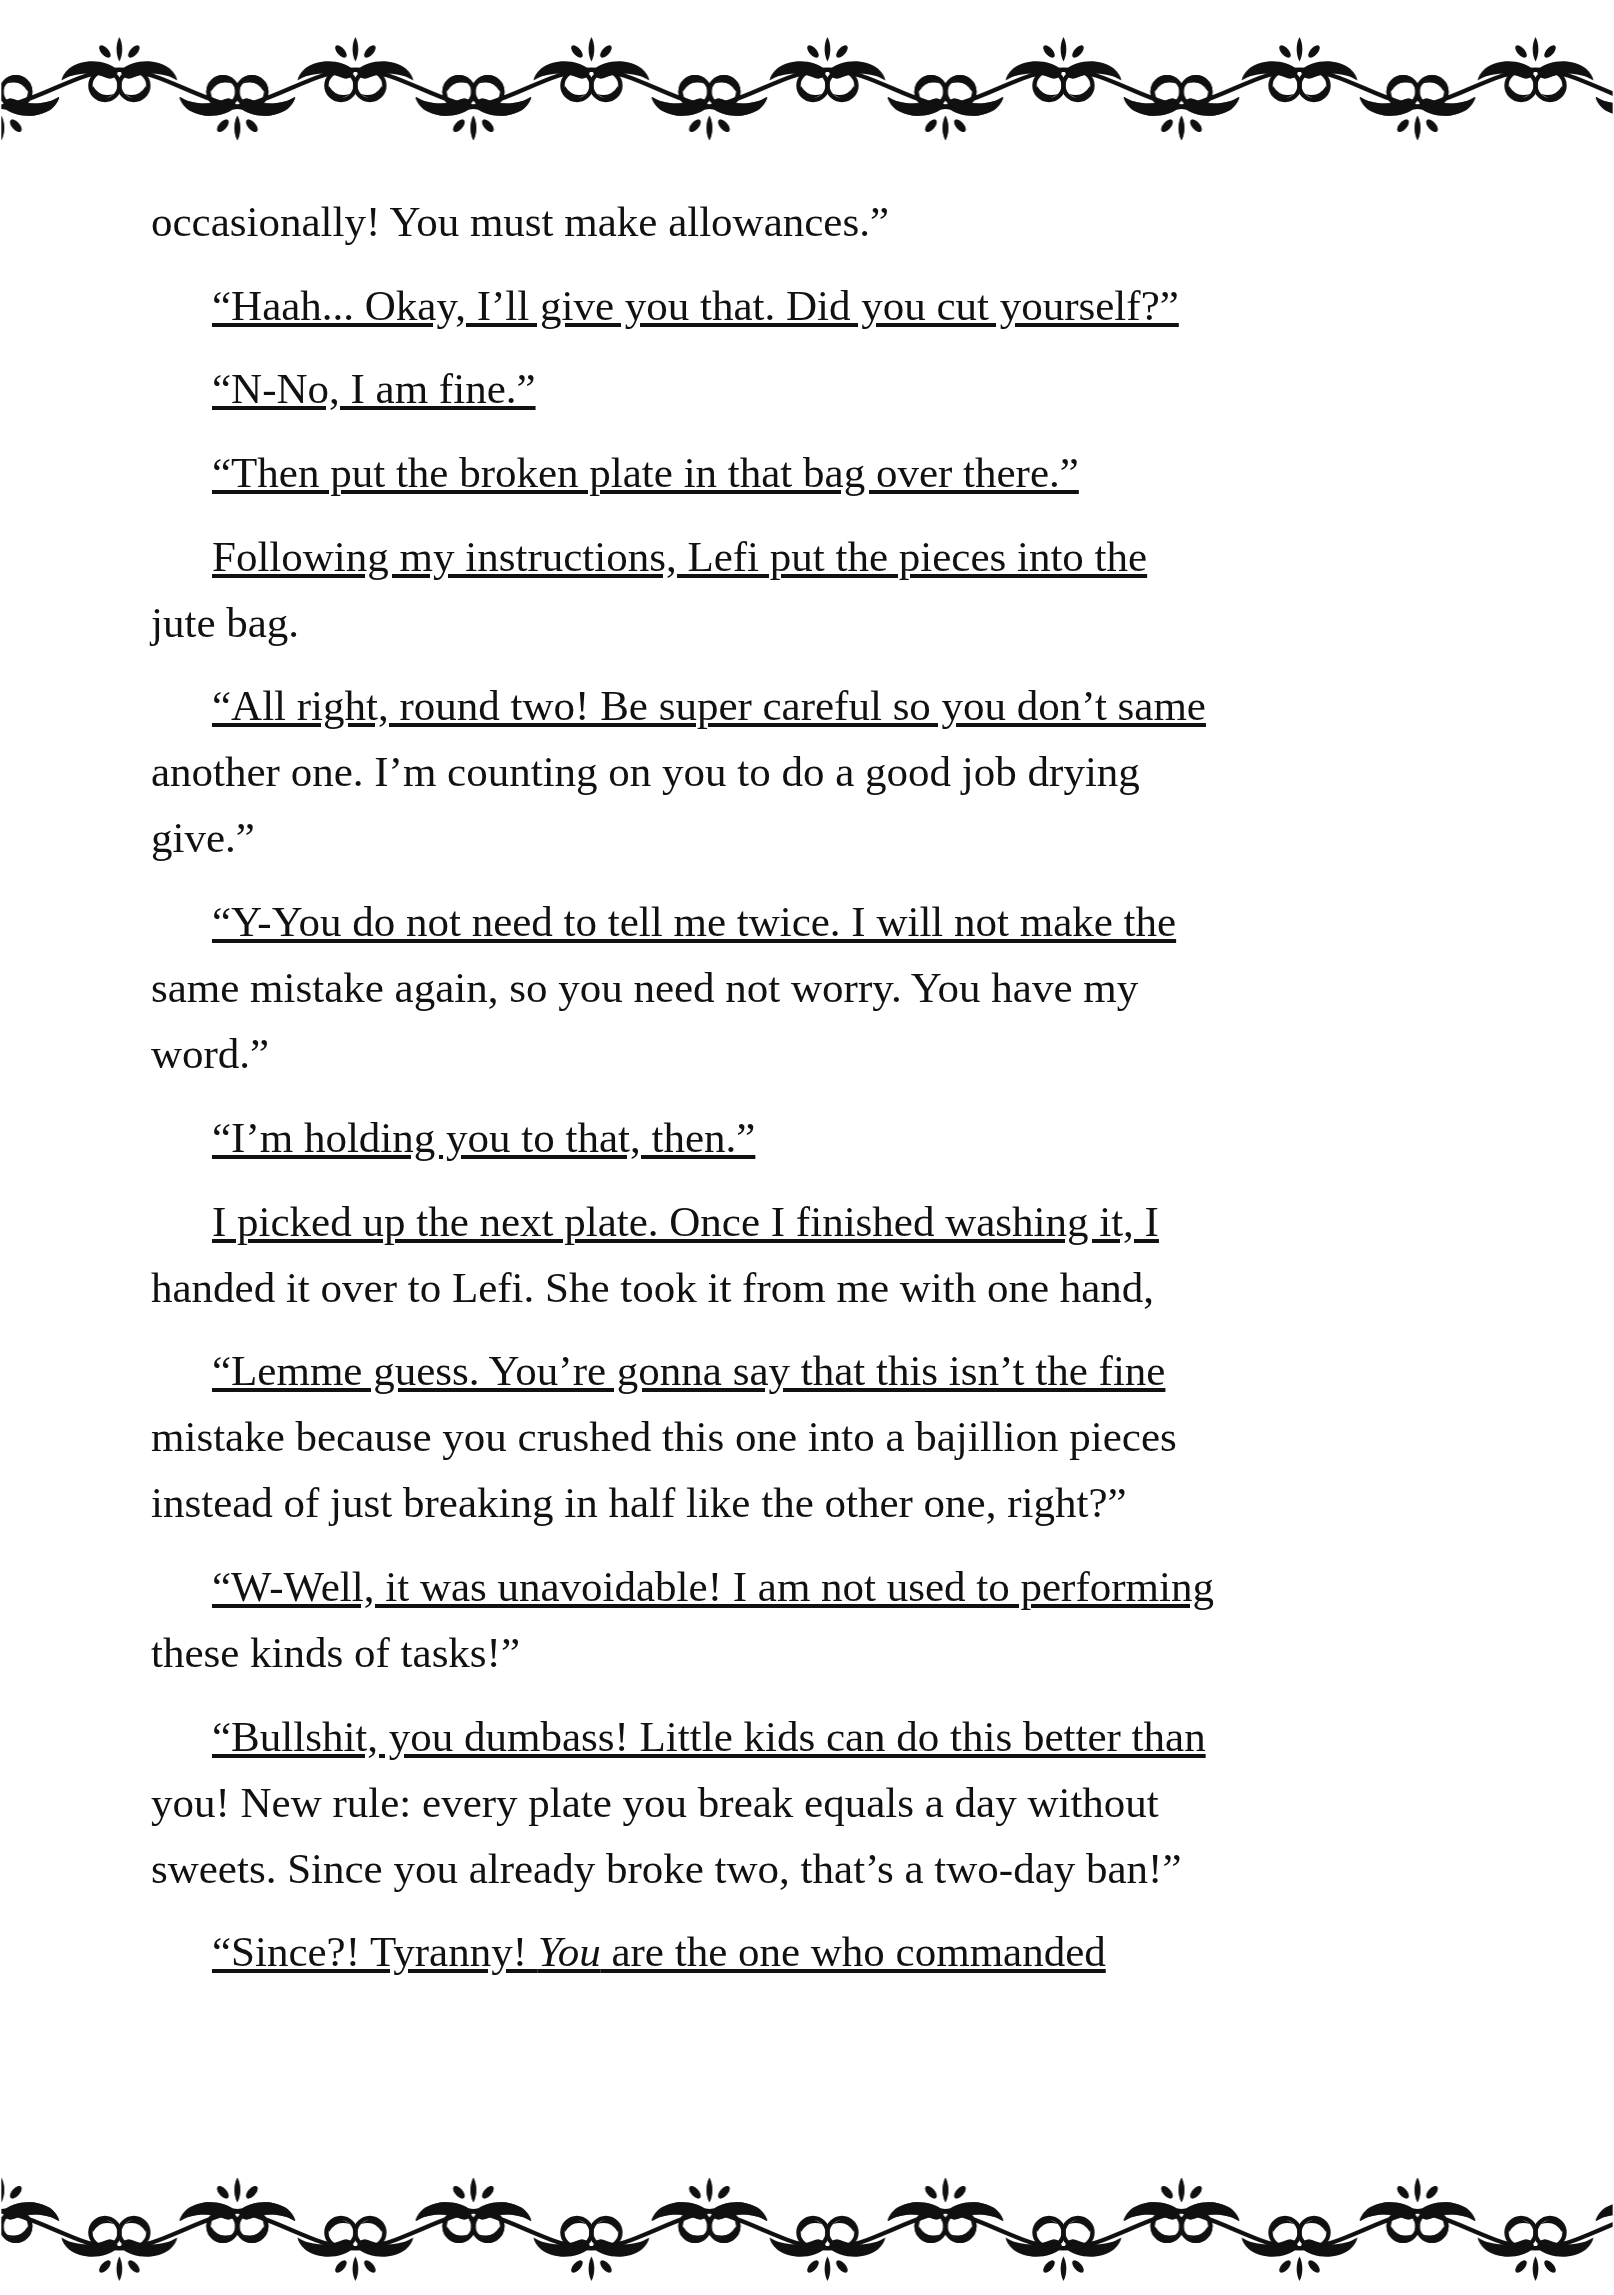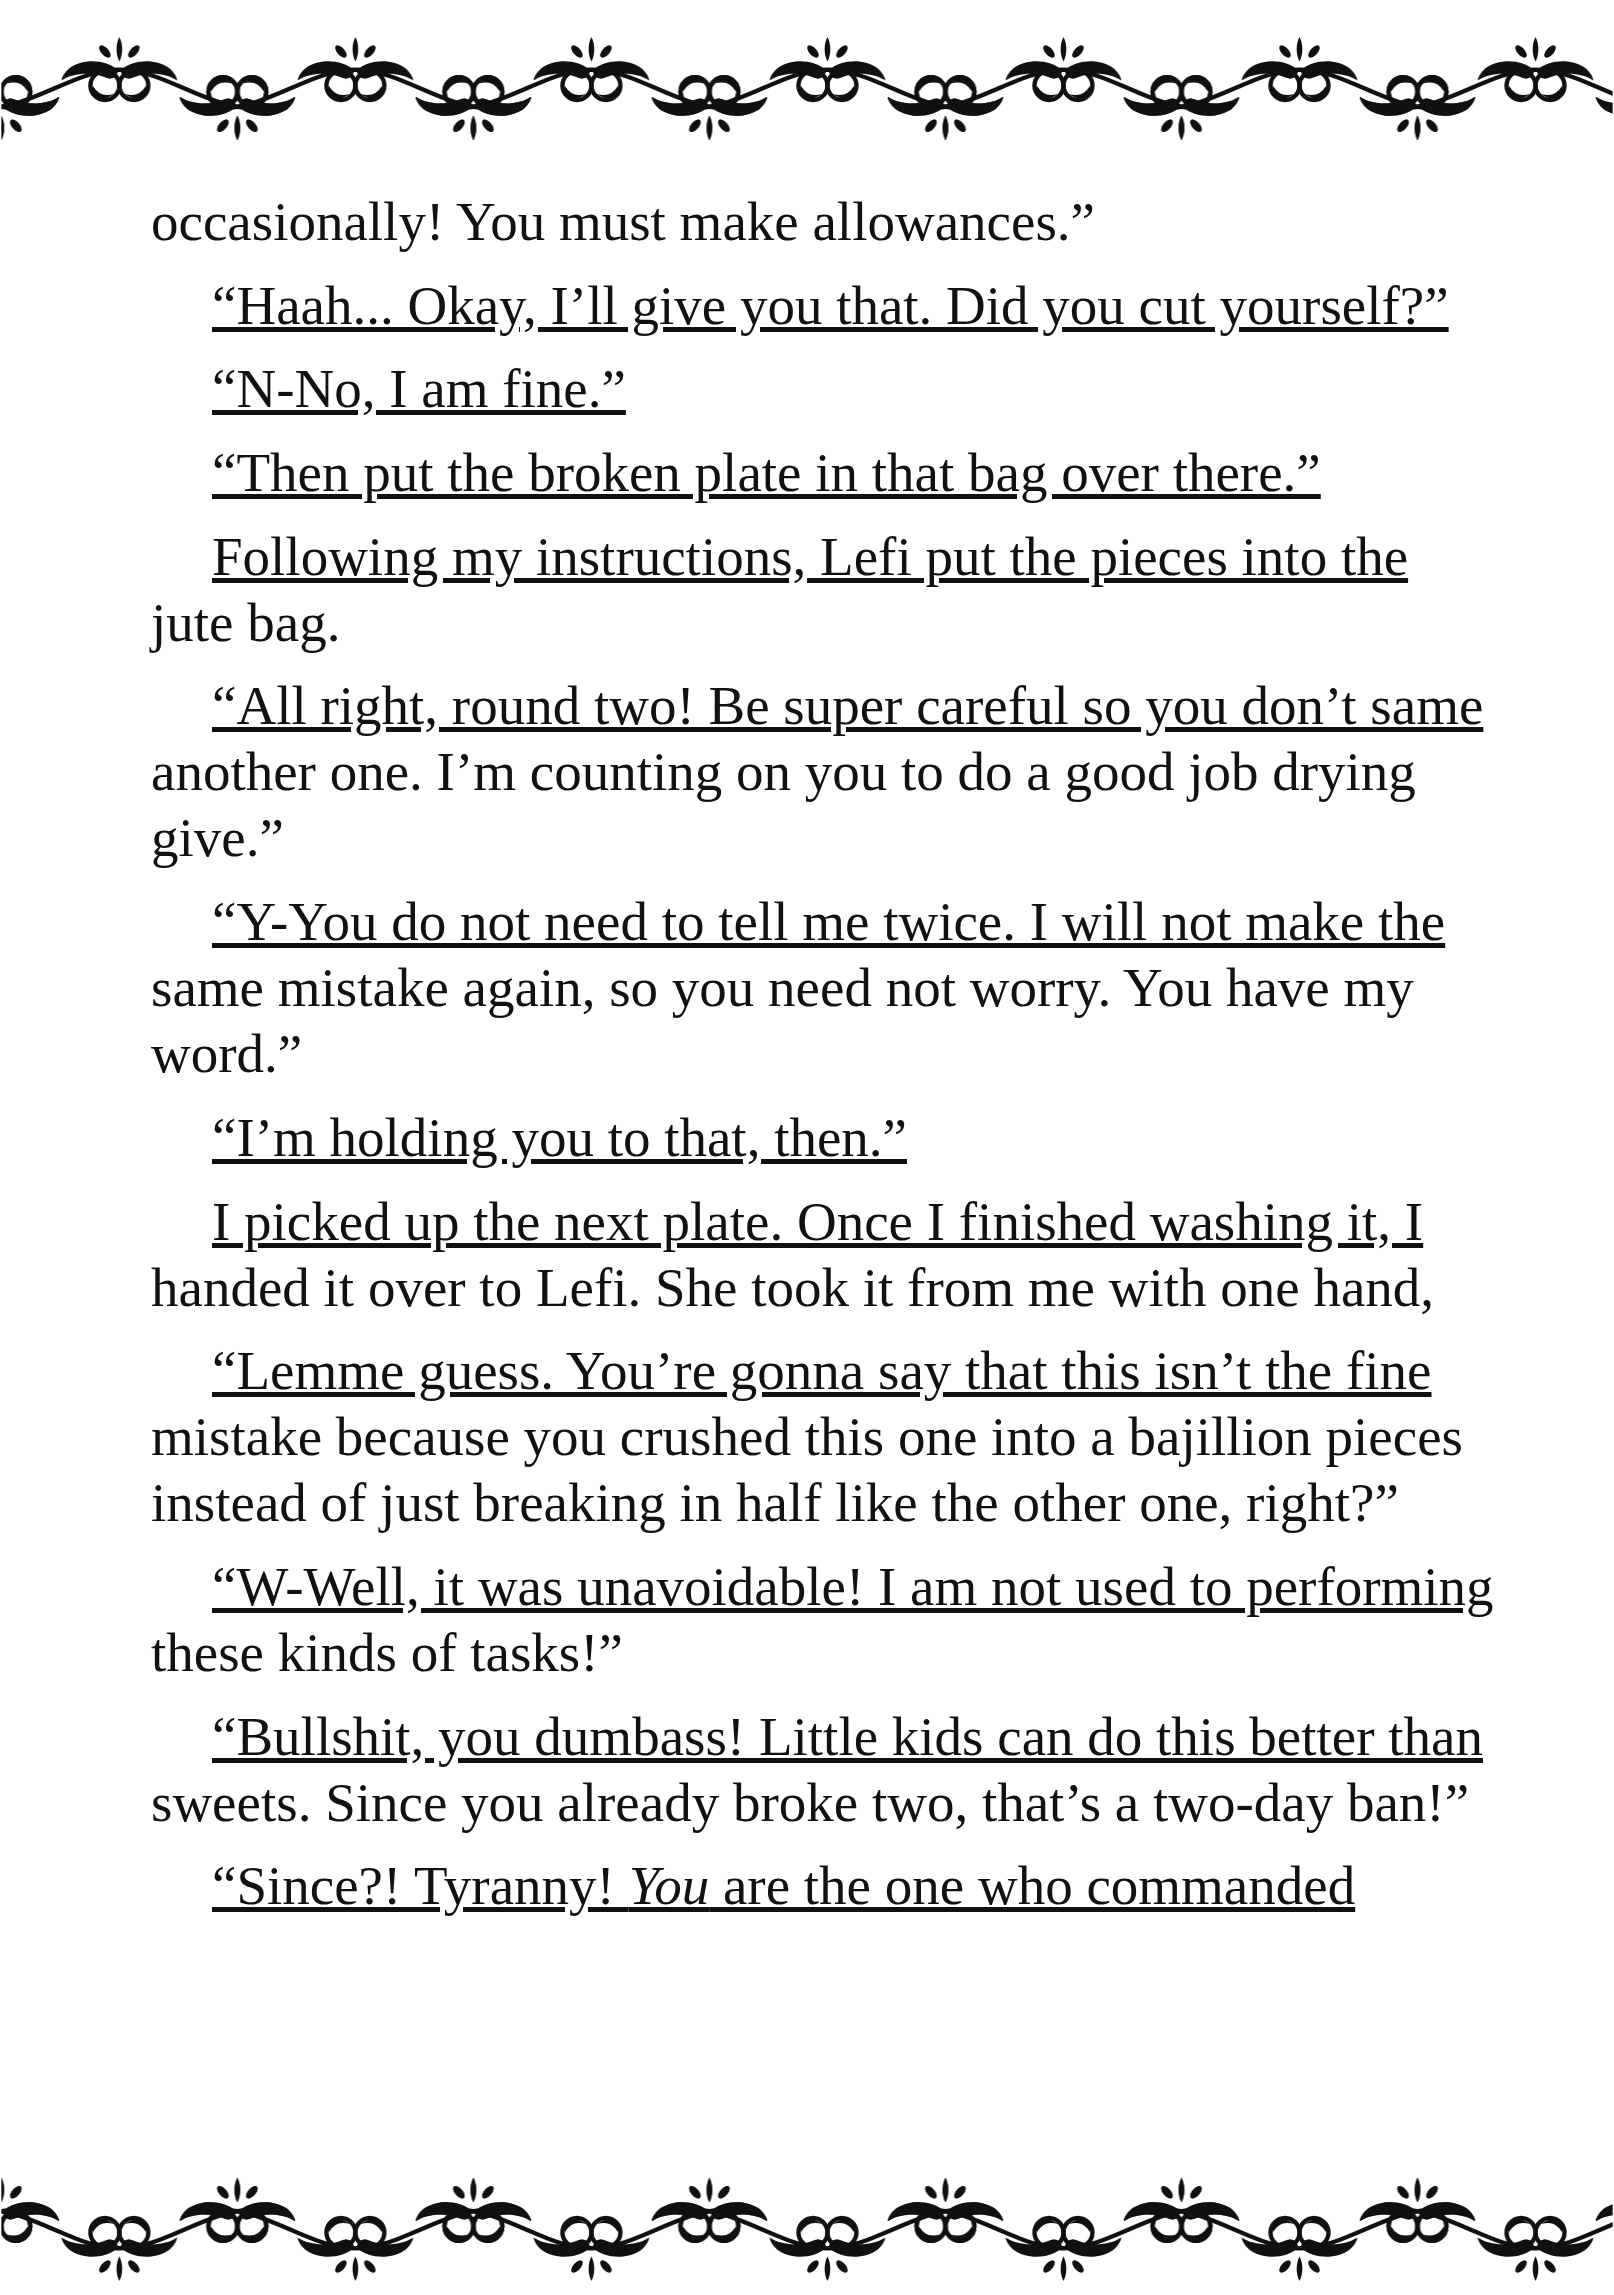--- a/index.html
+++ b/index.html
@@ -25,21 +25,21 @@
 
   .st { fill: none; stroke: #101010; stroke-width: 7; stroke-linecap: round; }
   .fl { fill: #101010; stroke: none; }
 
   .page-text {
     position: absolute;
     left: 151px;
     top: 189px;
     width: 1356px;
     color: #111111;
-    font-size: 55px;
+    font-size: 43px;
     line-height: 66px;
   }
   .para { margin: 0 0 17.7px 0; padding: 0; }
   .line { display: block; white-space: pre; }
   .para.indent .line:first-child { padding-left: 61px; text-decoration: underline; }
   .line em { font-style: italic; }
 </style>
 </head>
 <body>
 
@@ -109,20 +109,21 @@
       <span class="line"><span>“Lemme guess. You’re gonna say that this isn’t the fine</span></span>
       <span class="line"><span>mistake because you crushed this one into a bajillion pieces</span></span>
       <span class="line"><span>instead of just breaking in half like the other one, right?”</span></span>
     </p>
     <p class="para indent">
       <span class="line"><span>“W-Well, it was unavoidable! I am not used to performing</span></span>
       <span class="line"><span>these kinds of tasks!”</span></span>
     </p>
     <p class="para indent">
       <span class="line"><span>“Bullshit, you dumbass! Little kids can do this better than</span></span>
+      <span class="line"><span>you! New rule: every plate you break equals a day without</span></span>
       <span class="line"><span>sweets. Since you already broke two, that’s a two-day ban!”</span></span>
     </p>
     <p class="para indent">
       <span class="line"><span>“Since?! Tyranny! </span><em>You</em><span> are the one who commanded</span></span>
     </p>
   </main>
 
 <svg class="border-band bottom" width="1614" height="107" viewBox="0 0 2560 170" aria-hidden="true">
   <rect x="0" y="0" width="2560" height="170" fill="url(#vinePattern)"></rect>
 </svg>

